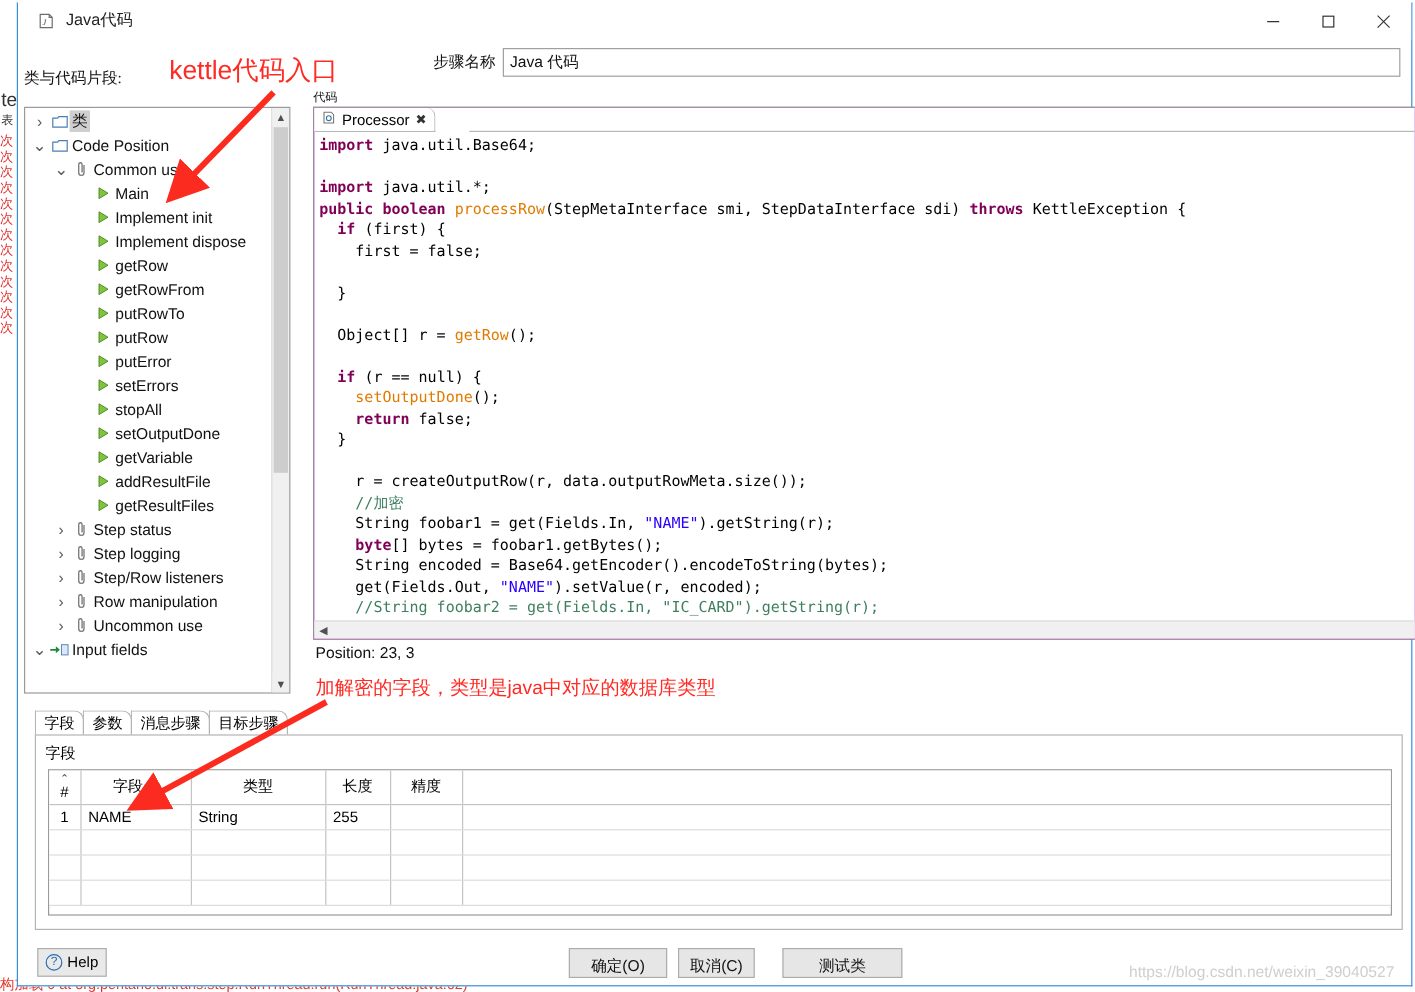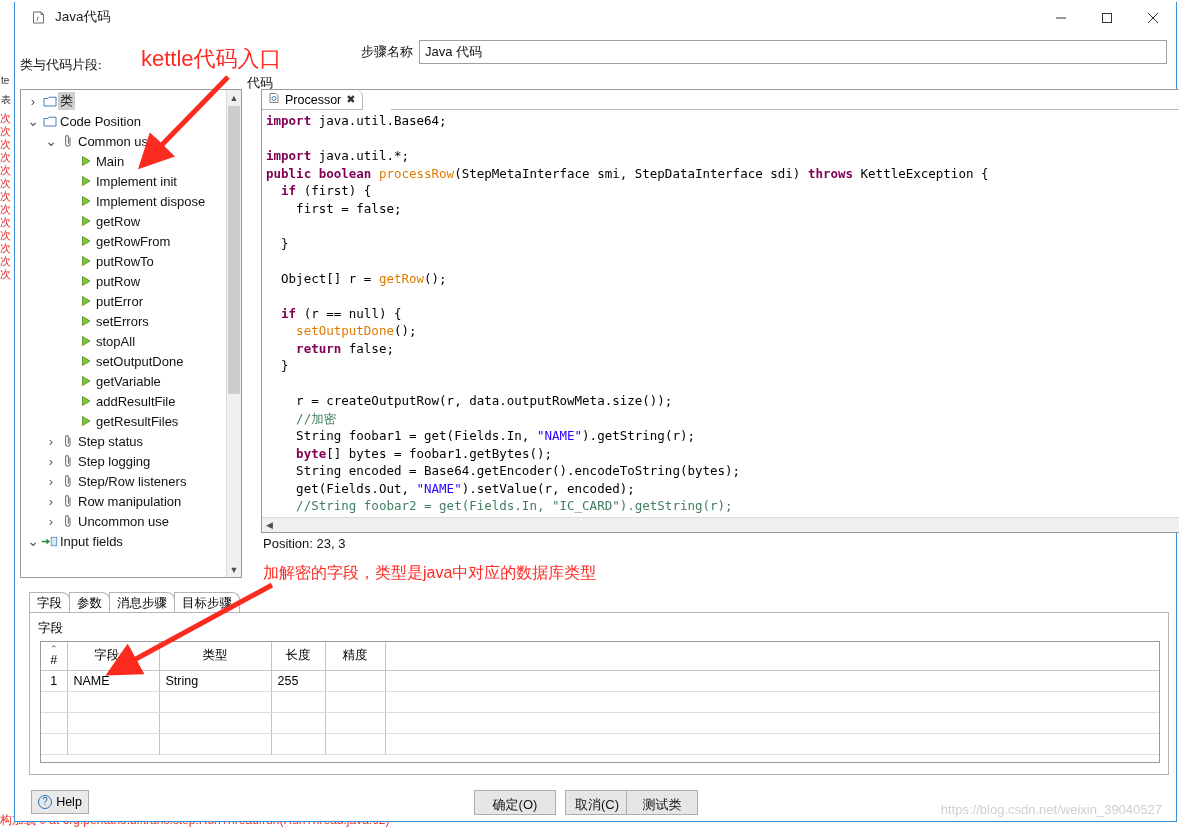--- a/index.html
+++ b/index.html
@@ -49,21 +49,21 @@
   
   .lbl { position:absolute; font-size:13px; color:#111; }
   .step-name-label { left:346px; top:41px; }
   .step-name-input {
     position:absolute; left:404px; top:38px; width:748px; height:24px;
     border:1px solid #a0a0a0; background:#fff; padding:2px 5px;
     font-size:13px; font-family:"Liberation Sans", sans-serif; color:#111;
     line-height:19px;
   }
   .classes-label { left:5px; top:54px;font-family:Liberation Serif, serif; }
-  .code-label { left:232px; top:72px; font-size:13px;text-align:right; }
+  .code-label { left:246px; top:72px; font-size:10px;text-align:right; }
 
   
   .tree-panel {
     position:absolute; left:5px; top:87px; width:222px; height:489px;
     border:1px solid #9a9a9a; background:#fff; overflow:hidden;
   }
   .tree-inner { position:absolute; left:0; top:0; right:15px; bottom:0; overflow:hidden; padding-top:1px; }
   .tree-row {
     display:flex; align-items:center; height:20px; padding-left:4px;
     font-size:13px; white-space:nowrap; color:#111;
@@ -178,21 +178,21 @@
     border:1px solid #adadad; background:#e9e9e9; display:flex;
     align-items:center; justify-content:center; gap:4px; font-size:12.5px;
   }
   .btn {
     position:absolute; top:788px; height:25px; border:1px solid #adadad;
     background:#e6e6e6; display:flex; align-items:flex-end; justify-content:center;
     font-size:13px; color:#111;
   }
   .btn.ok { left:459px; width:82px; }
   .btn.cancel { left:550px; width:64px; }
-  .btn.test { left:611px; width:72px; }
+  .btn.test { left:637px; width:100px; }
 
   
   .anno {
     position:absolute; color:#ff2a23; font-size:22px; white-space:nowrap;
     font-family:"Liberation Sans", "DejaVu Sans", sans-serif;
   }
   .anno-1 { left:141px; top:44px; }
   .anno-2 { left:263px; top:563px; font-size:16px; }
   .arrow-svg { position:absolute; left:0; top:0; pointer-events:none; }
 
@@ -205,21 +205,21 @@
     color:#2b6cb0; font-size:10px; display:flex; align-items:center; justify-content:center;
     line-height:1;
   }
 </style>
 </head>
 <body>
 
 <div id="root">
 
   <div class="bg-strip">
-    <div style="position:absolute;left:1px;top:75px;font-size:10px;color:#333;">te</div>
+    <div style="position:absolute;left:1px;top:75px;font-size:16px;color:#333;">te</div>
     <div style="position:absolute;left:1px;top:93px;font-size:10px;color:#333;">表</div>
     <div id="side-marks" style="position:absolute;left:0px;top:112px;">
         <div class="bg-red-line">次</div>
         <div class="bg-red-line">次</div>
         <div class="bg-red-line">次</div>
         <div class="bg-red-line">次</div>
         <div class="bg-red-line">次</div>
         <div class="bg-red-line">次</div>
         <div class="bg-red-line">次</div>
         <div class="bg-red-line">次</div>

